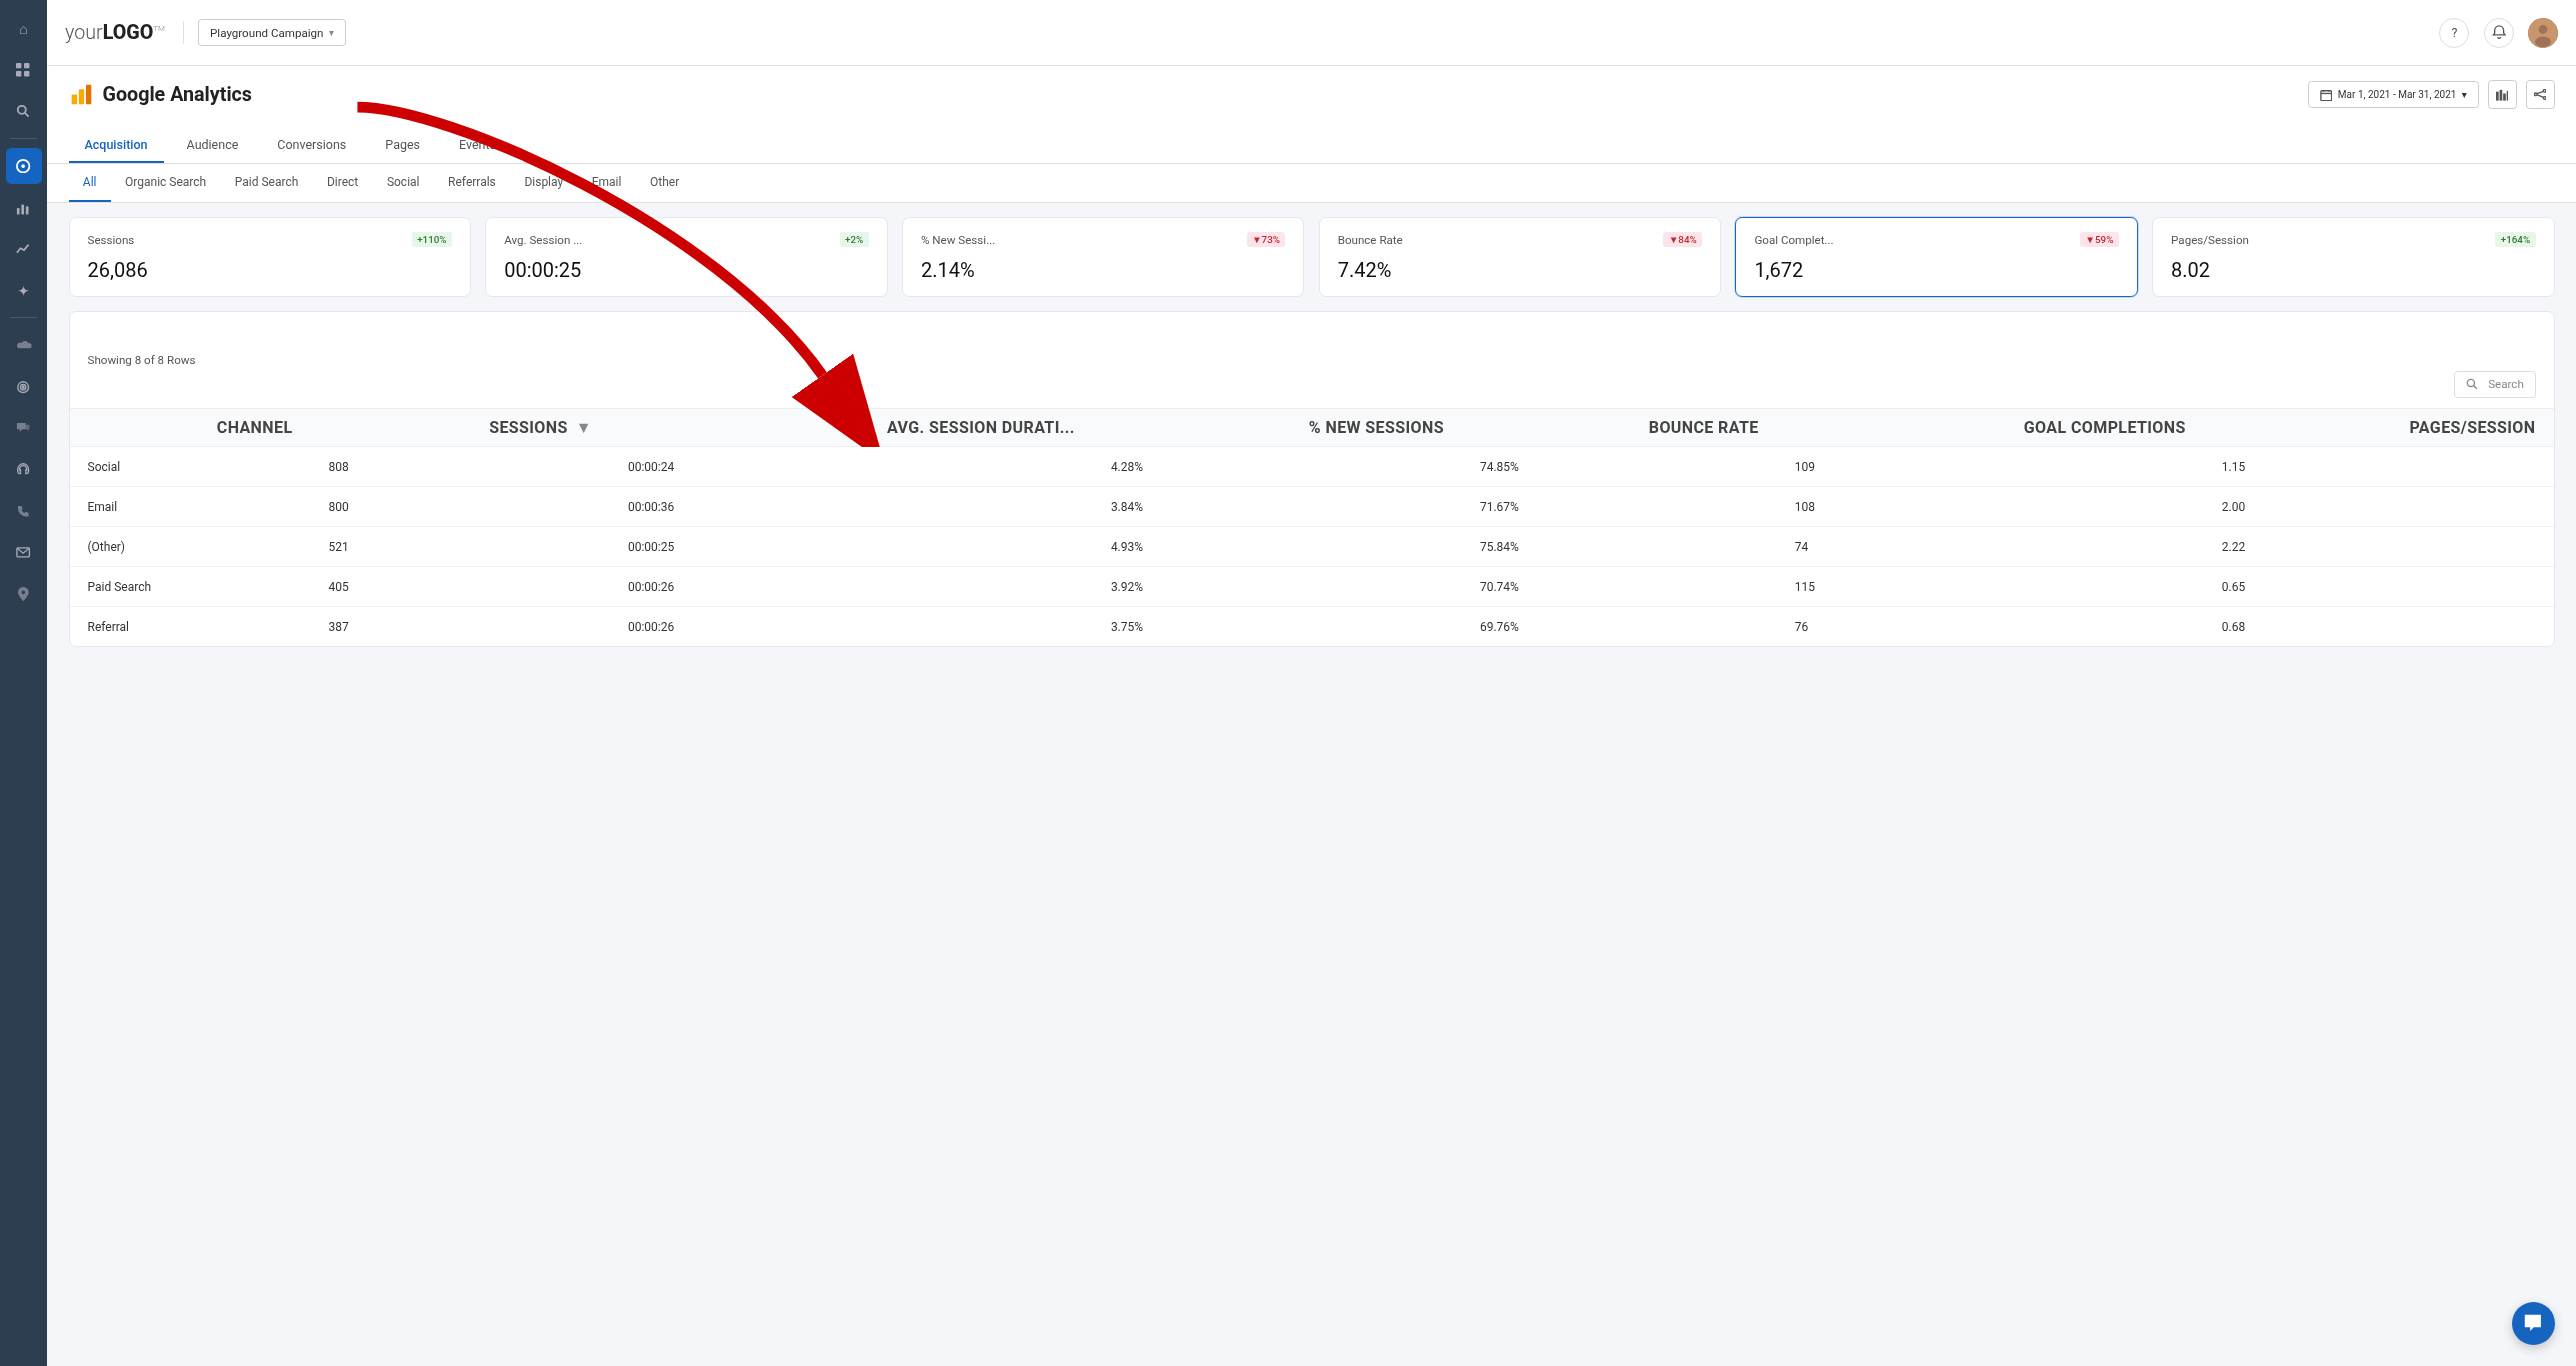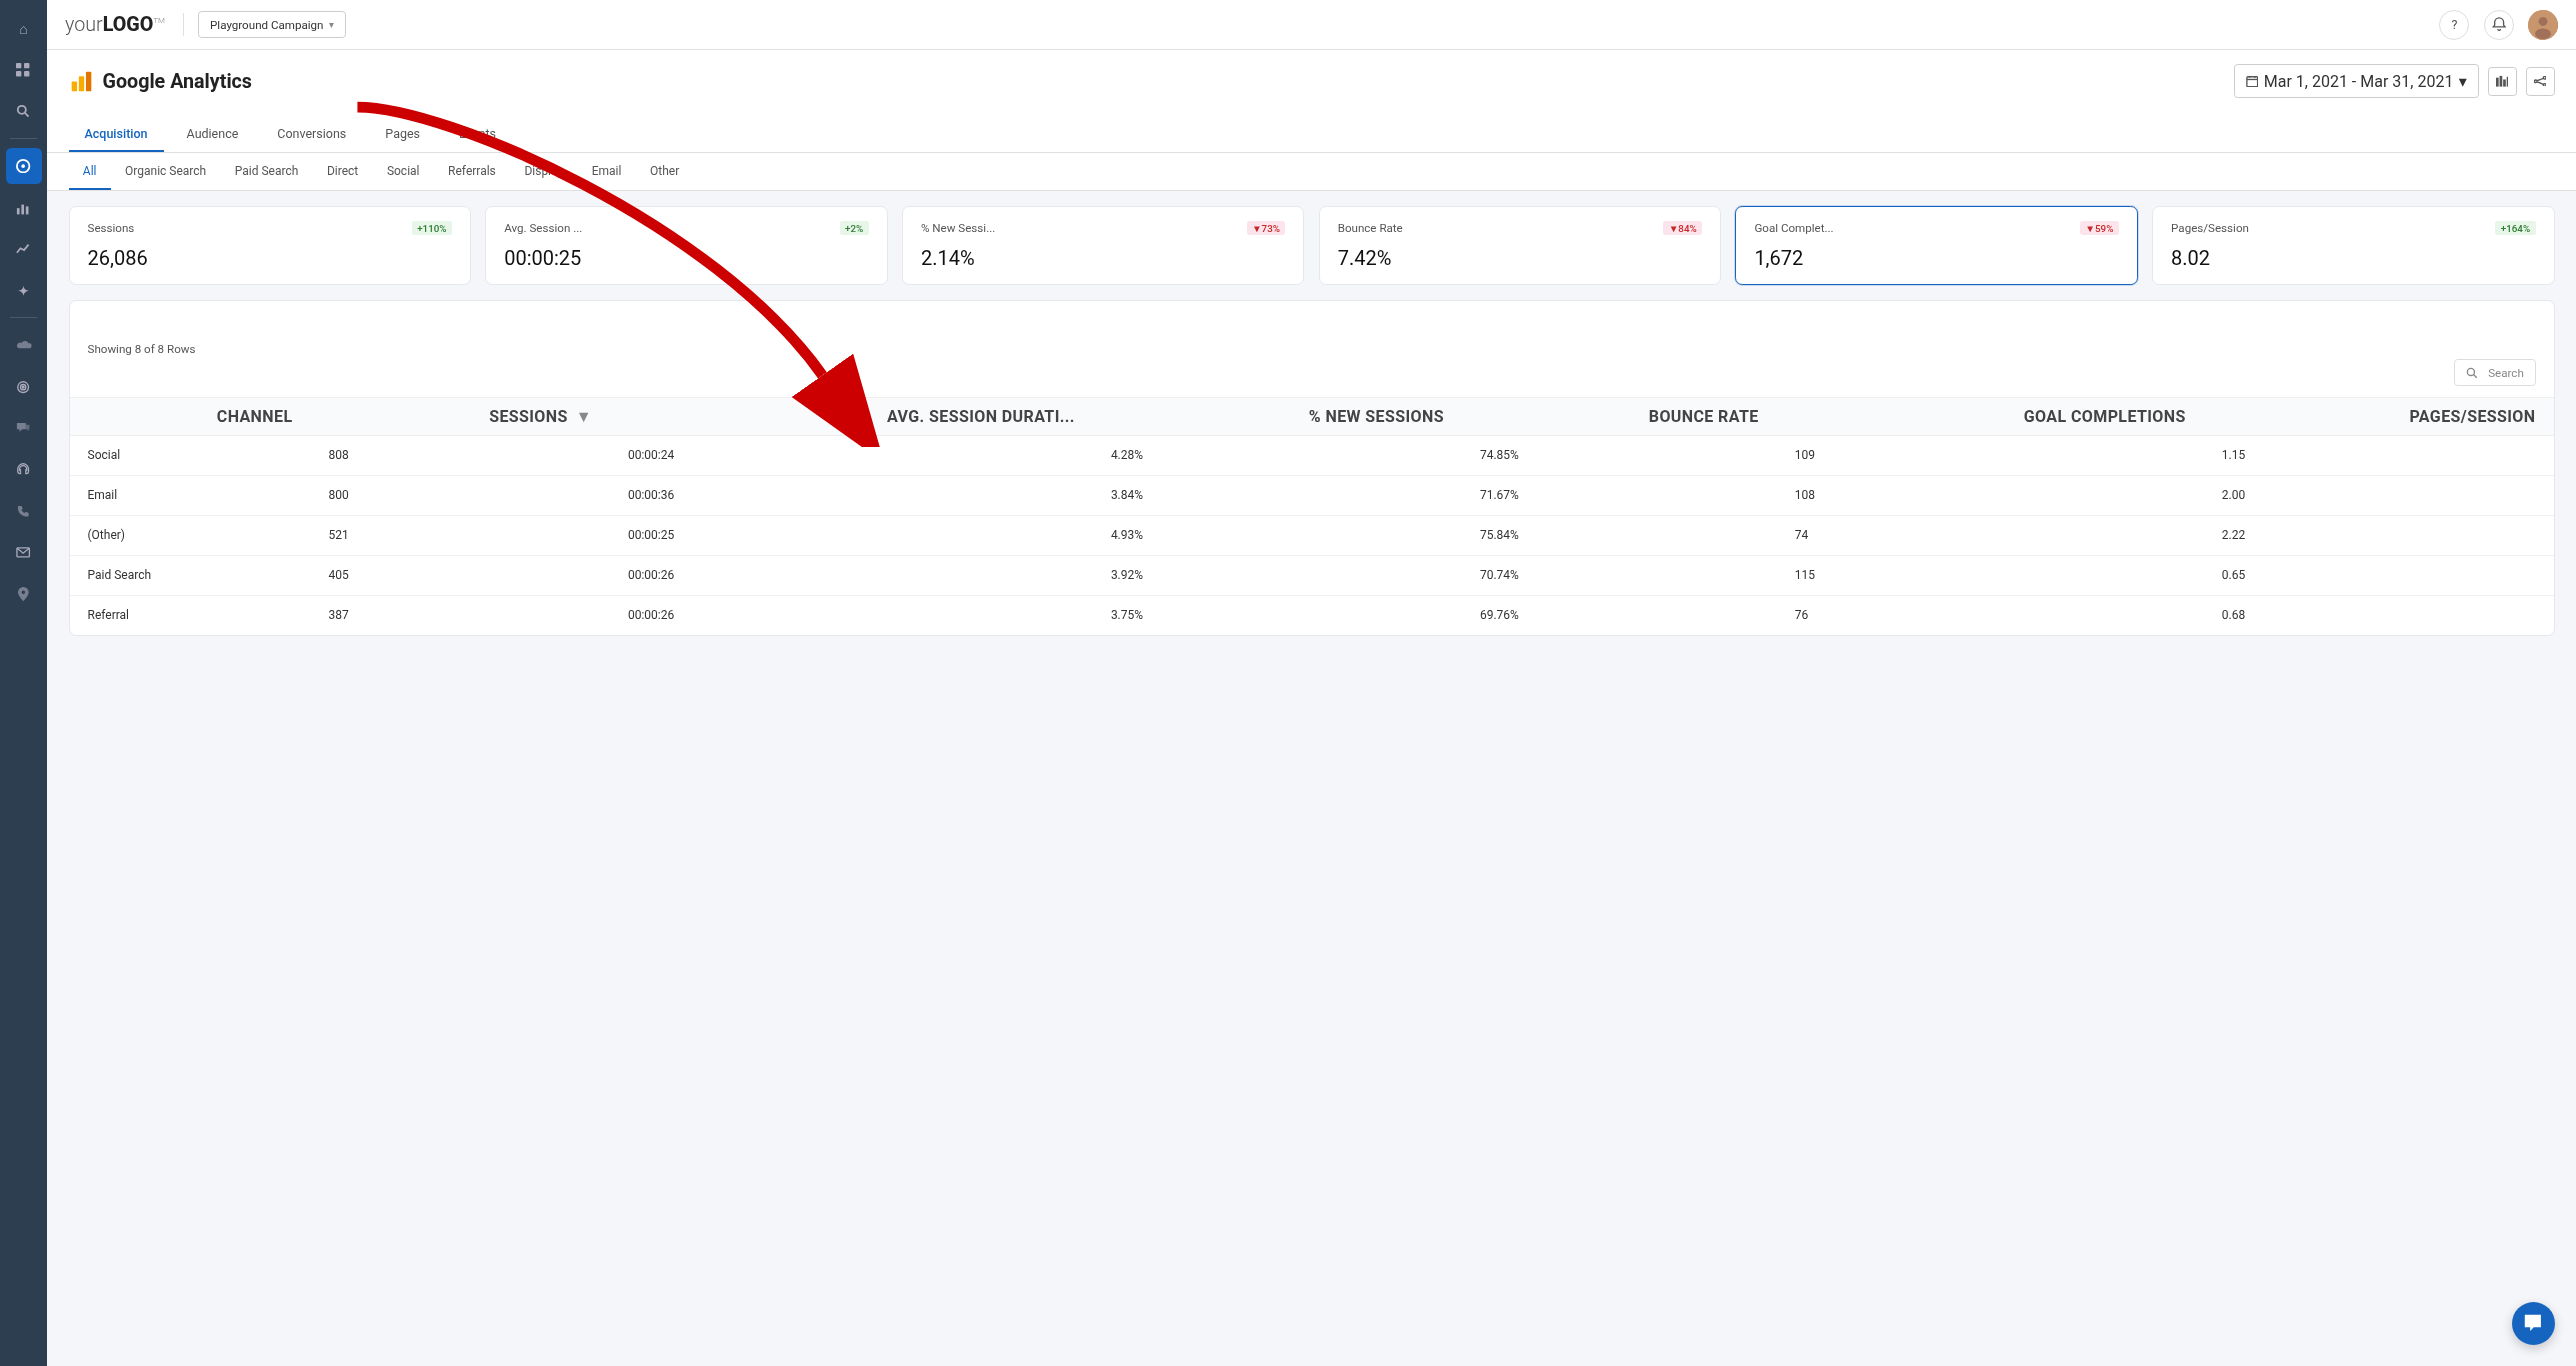--- a/index.html
+++ b/index.html
@@ -43,21 +43,21 @@
       flex: 1;
       display: flex;
       flex-direction: column;
       overflow: hidden;
     }
 
     
     .top-header {
       background: white;
       border-bottom: 0.9px solid #e0e0e0;
-      height: 50px;
+      height: 66px;
       display: flex;
       align-items: center;
       padding: 0 18px;
       flex-shrink: 0;
     }
     .logo-area {
       display: flex;
       align-items: center;
       gap: 7.2px;
       padding-right: 18px;
@@ -163,21 +163,21 @@
       gap: 9px;
     }
     .date-range-btn {
       display: flex;
       align-items: center;
       gap: 5.4px;
       background: white;
       border: 0.9px solid #ccc;
       border-radius: 3.6px;
       padding: 6.3px 10.7px;
-      font-size: 16px;
+      font-size: 10px;
       color: #333;
       cursor: pointer;
     }
     .icon-btn-small {
       width: 29px;
       height: 29px;
       border: 0.9px solid #ccc;
       border-radius: 3.6px;
       display: flex;
       align-items: center;

